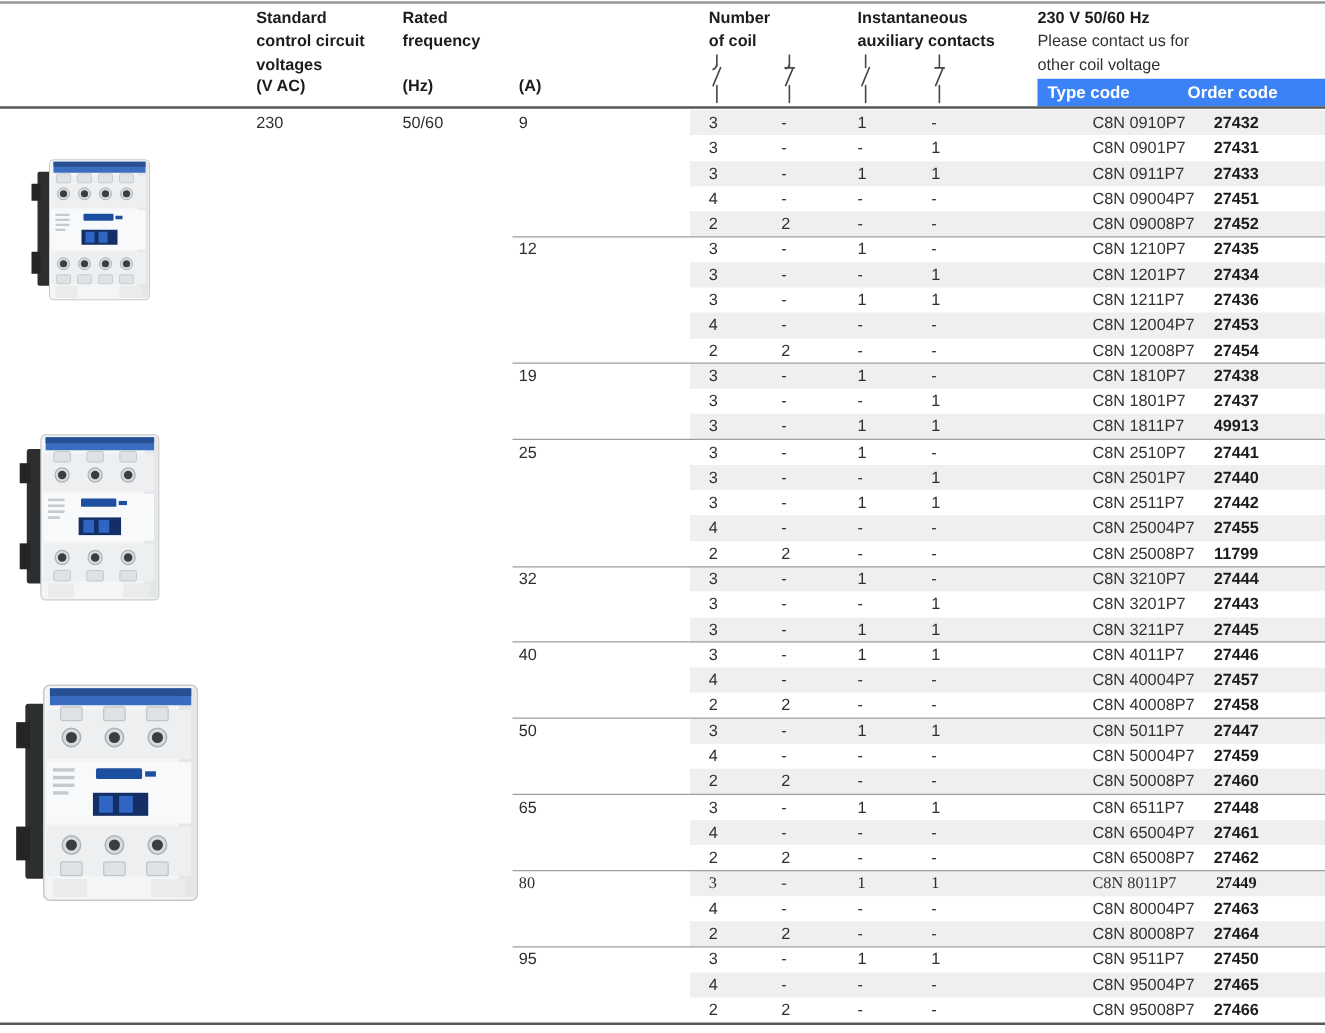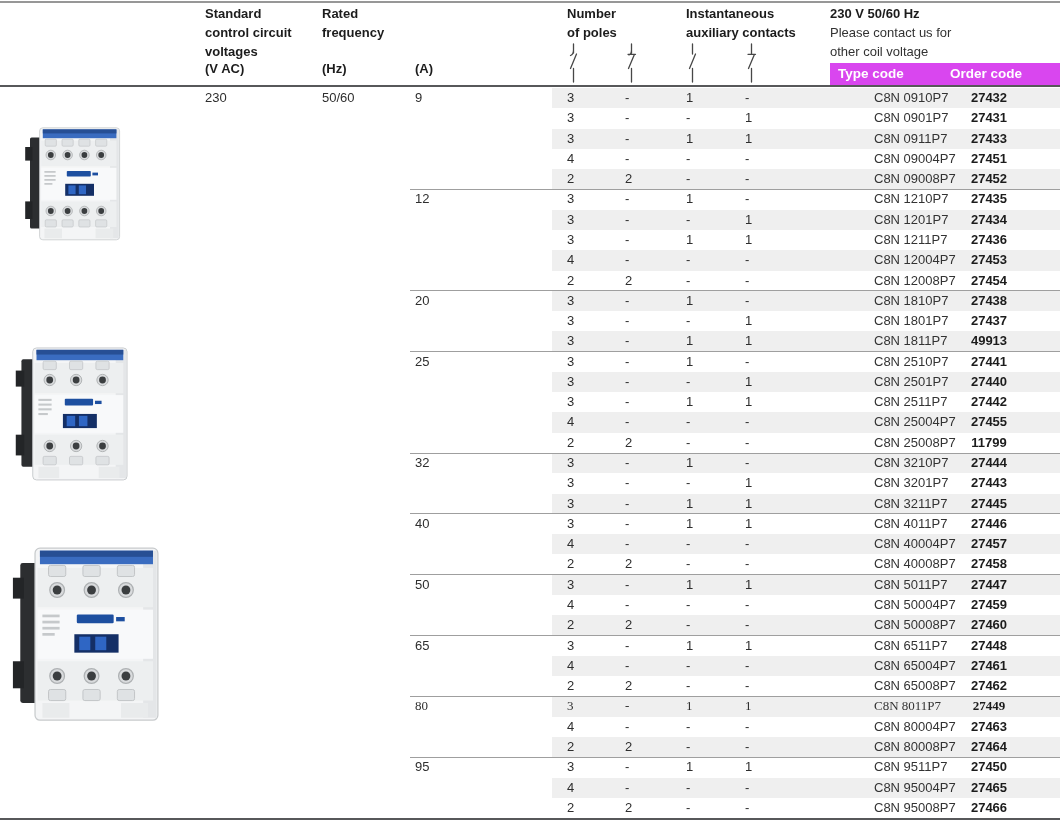--- a/index.html
+++ b/index.html
@@ -61,21 +61,21 @@
   <div class="hdrcol" style="left:322px">
     <div>Rated</div>
     <div>frequency</div>
   </div>
   <div class="unit" style="left:322px">(Hz)</div>
 
   <div class="unit" style="left:415px">(A)</div>
 
   <div class="hdrcol" style="left:567px">
     <div>Number</div>
-    <div>of poles</div>
+    <div>of coil</div>
   </div>
 
   <div class="hdrcol" style="left:686px">
     <div>Instantaneous</div>
     <div>auxiliary contacts</div>
   </div>
 
   <div class="hdrcol" style="left:830px">
     <div>230 V 50/60 Hz</div>
     <div class="note">Please contact us for</div>
@@ -96,21 +96,21 @@
     <svg width="13" height="40" viewBox="0 0 13 40" xmlns="http://www.w3.org/2000/svg">
       <path d="M6.5 1 V11 M9.5 11 L3.5 25.5 M6.5 25.5 V39" fill="none" stroke="#474747" stroke-width="1.3" stroke-linecap="round"></path>
     </svg>
   </div>
   <div class="csym" style="left:745px">
     <svg width="13" height="40" viewBox="0 0 13 40" xmlns="http://www.w3.org/2000/svg">
       <path d="M6.5 1 V11 M3 11.3 H10.5 M9.5 11.3 L3.5 25.5 M6.5 25.5 V39" fill="none" stroke="#474747" stroke-width="1.3" stroke-linecap="round"></path>
     </svg>
   </div>
 
-  <div id="type-bar" style="background: #d946ef;">
+  <div id="type-bar" style="background: #3b82f6;">
     <span id="type-code-label">Type code</span>
     <span id="order-code-label">Order code</span>
   </div>
 
   <div id="head-rule" class="hline"></div>
 
   <div id="rows">
       <div class="row" style="top: 88px;">
         <div class="shade" style="background: rgb(239, 239, 239);"></div>
         <span class="cell c-voltage">230</span>
@@ -197,21 +197,21 @@
         <span class="cell c-pno">2</span>
         <span class="cell c-pnc">2</span>
         <span class="cell c-ano">-</span>
         <span class="cell c-anc">-</span>
         <span class="cell c-type">C8N 12008P7</span>
         <span class="cell c-order">27454</span>
       </div>
       <div class="row" style="top: 290.8px;">
         <div class="shade" style="background: rgb(239, 239, 239);"></div>
         <div class="gsep"></div>
-        <span class="cell c-current">20</span>
+        <span class="cell c-current">19</span>
         <span class="cell c-pno">3</span>
         <span class="cell c-pnc">-</span>
         <span class="cell c-ano">1</span>
         <span class="cell c-anc">-</span>
         <span class="cell c-type">C8N 1810P7</span>
         <span class="cell c-order">27438</span>
       </div>
       <div class="row" style="top: 311.08px;">
         <span class="cell c-pno">3</span>
         <span class="cell c-pnc">-</span>

